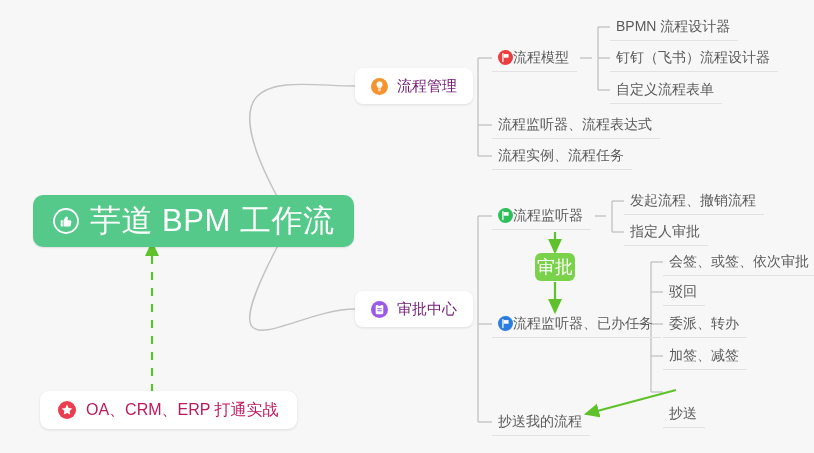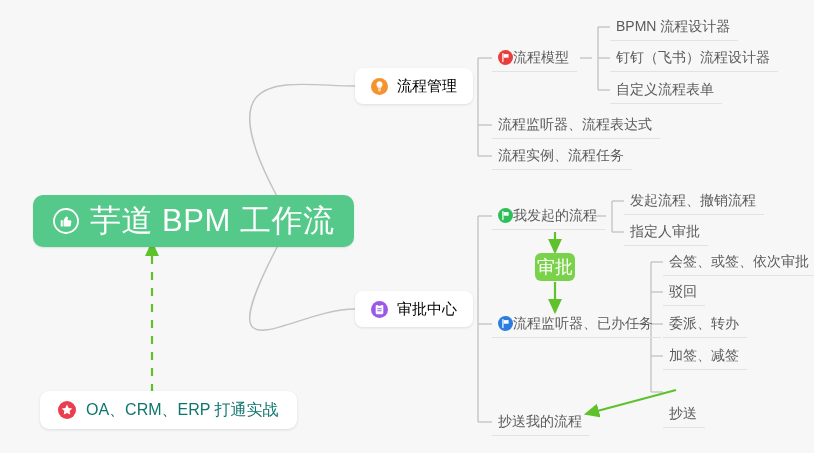--- a/index.html
+++ b/index.html
@@ -37,21 +37,21 @@
     position:absolute;
     display:flex;align-items:center;
     box-sizing:border-box;
     background:#ffffff;
     border-radius:8px;
     padding:0 16px;
     height:36px;
     box-shadow:0 1px 3px rgba(0,0,0,.10);
   }
   .branch-label{
-    color:#000000;font-size:15px;white-space:nowrap;margin-left:9px;
+    color:#701a75;font-size:15px;white-space:nowrap;margin-left:9px;
   }
 
   
   .leaf{
     position:absolute;
     display:flex;align-items:center;
     box-sizing:border-box;
     height:28px;
     padding:0 8px 0 6px;
     border-bottom:1px solid #e2e2e2;
@@ -66,21 +66,21 @@
   .callout-node{
     position:absolute;
     display:flex;align-items:center;
     box-sizing:border-box;
     background:#ffffff;
     border-radius:9px;
     padding:0 18px;
     height:38px;
     box-shadow:0 1px 3px rgba(0,0,0,.11);
   }
-  .callout-label{color:#0f766e;font-size:16px;white-space:nowrap;margin-left:10px;}
+  .callout-label{color:#be185d;font-size:16px;white-space:nowrap;margin-left:10px;}
 
   
   .tag-node{
     position:absolute;
     display:flex;align-items:center;justify-content:center;
     box-sizing:border-box;
     background:#79d24a;
     border-radius:6px;
     width:40px;height:28px;
   }
@@ -210,21 +210,21 @@
   </div>
 
   <div class="leaf has-icon" style="left:492px;top:202px;">
     <span class="ic">
       <svg width="15" height="15" viewBox="0 0 15 15">
         <circle cx="7.5" cy="7.5" r="7.5" fill="#2fbf5a"></circle>
         <path d="M4.9 3.6 v8.0" stroke="#ffffff" stroke-width="1.25" stroke-linecap="round" fill="none"></path>
         <path d="M5.6 4.1 h5.0 v3.6 h-5.0 z" fill="#ffffff"></path>
       </svg>
     </span>
-    <span class="leaf-text">我发起的流程</span>
+    <span class="leaf-text">流程监听器</span>
   </div>
 
   <div class="leaf has-icon" style="left:492px;top:310px;">
     <span class="ic">
       <svg width="15" height="15" viewBox="0 0 15 15">
         <circle cx="7.5" cy="7.5" r="7.5" fill="#2a7ee0"></circle>
         <path d="M4.9 3.6 v8.0" stroke="#ffffff" stroke-width="1.25" stroke-linecap="round" fill="none"></path>
         <path d="M5.6 4.1 h5.0 v3.6 h-5.0 z" fill="#ffffff"></path>
       </svg>
     </span>

